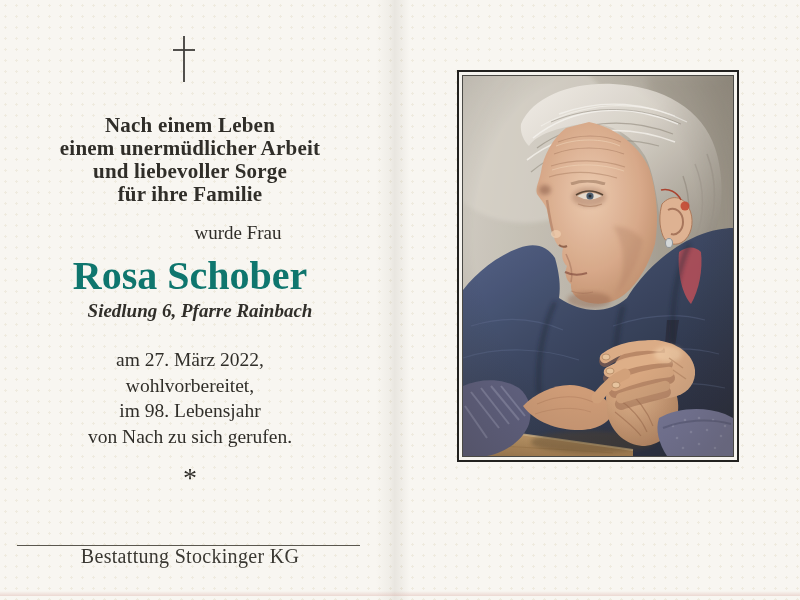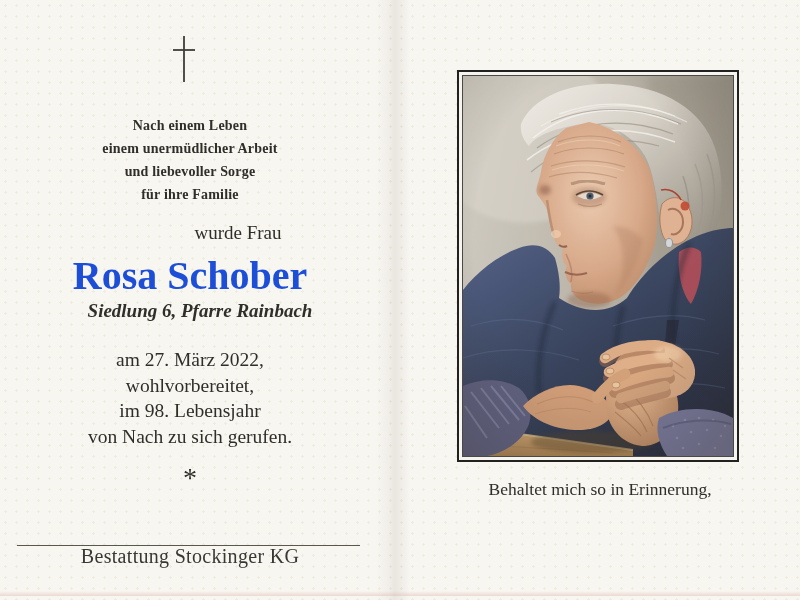--- a/index.html
+++ b/index.html
@@ -10,23 +10,23 @@
   .card::before{
     content:"";position:absolute;inset:0;z-index:0;pointer-events:none;
     background-image:radial-gradient(rgba(205,190,150,.20) 1px, rgba(0,0,0,0) 1.3px);
     background-size:11px 11px;
   }
   .fold{position:absolute;left:376px;top:0;width:34px;height:600px;z-index:1;
     background:linear-gradient(90deg,rgba(0,0,0,0) 0%,rgba(110,100,85,.06) 40%,rgba(110,100,85,.11) 55%,rgba(0,0,0,0) 100%);}
   .abs{position:absolute;z-index:2;}
   .center{width:380px;left:0;text-align:center;}
   .cross{left:166px;top:31px;width:40px;height:56px;}
-  .intro{top:114px;font-size:14px;font-weight:bold;line-height:23px;letter-spacing:.2px;}
+  .intro{top:114px;font-size:21px;font-weight:bold;line-height:23px;letter-spacing:.2px;}
   .leadin{top:222px;font-size:19px;line-height:21px;padding-left:48px;}
-  .name{top:250px;font-size:40px;font-weight:bold;line-height:52px;color:#1d4ed8;}
+  .name{top:250px;font-size:40px;font-weight:bold;line-height:52px;color:#0f766e;}
   .address{top:299px;font-size:19px;font-weight:bold;font-style:italic;line-height:23px;margin-left:10px;}
   .death{top:347px;font-size:19.5px;line-height:25.5px;}
   .star{top:462px;font-size:28px;line-height:32px;}
   .rule{left:17px;top:545px;width:343px;height:1.3px;background:#5a574f;}
   .funeral{top:548px;font-size:20px;line-height:17px;letter-spacing:.3px;color:#3a3832;}
   .photo-frame{left:457px;top:70px;width:282px;height:392px;border:2px solid #22211f;
     background:#f6f4ef;padding:3px;box-sizing:border-box;}
   .photo-inner{width:100%;height:100%;border:1px solid #4a4945;box-sizing:border-box;overflow:hidden;}
   .photo-inner svg{display:block;width:100%;height:100%;}
   .verse{left:420px;top:478px;width:360px;text-align:center;font-size:17.5px;line-height:22.5px;}
@@ -241,17 +241,16 @@
         </g>
         <path d="M200,352 C220,344 246,342 268,348" stroke="#4e5174" stroke-width="2" fill="none" opacity=".6"></path>
 
         <rect x="0" y="0" width="270" height="380" fill="url(#vinG)"></rect>
         <rect x="0" y="0" width="270" height="380" fill="#cfc5b5" opacity=".05"></rect>
       </svg>
     </div>
   </div>
 
   <div class="abs verse">
-    <div>Behaltet mich so in Erinnerung,</div>
   </div>
 
   <div class="scan-edge abs"></div>
 </div>
 
 </body></html>

